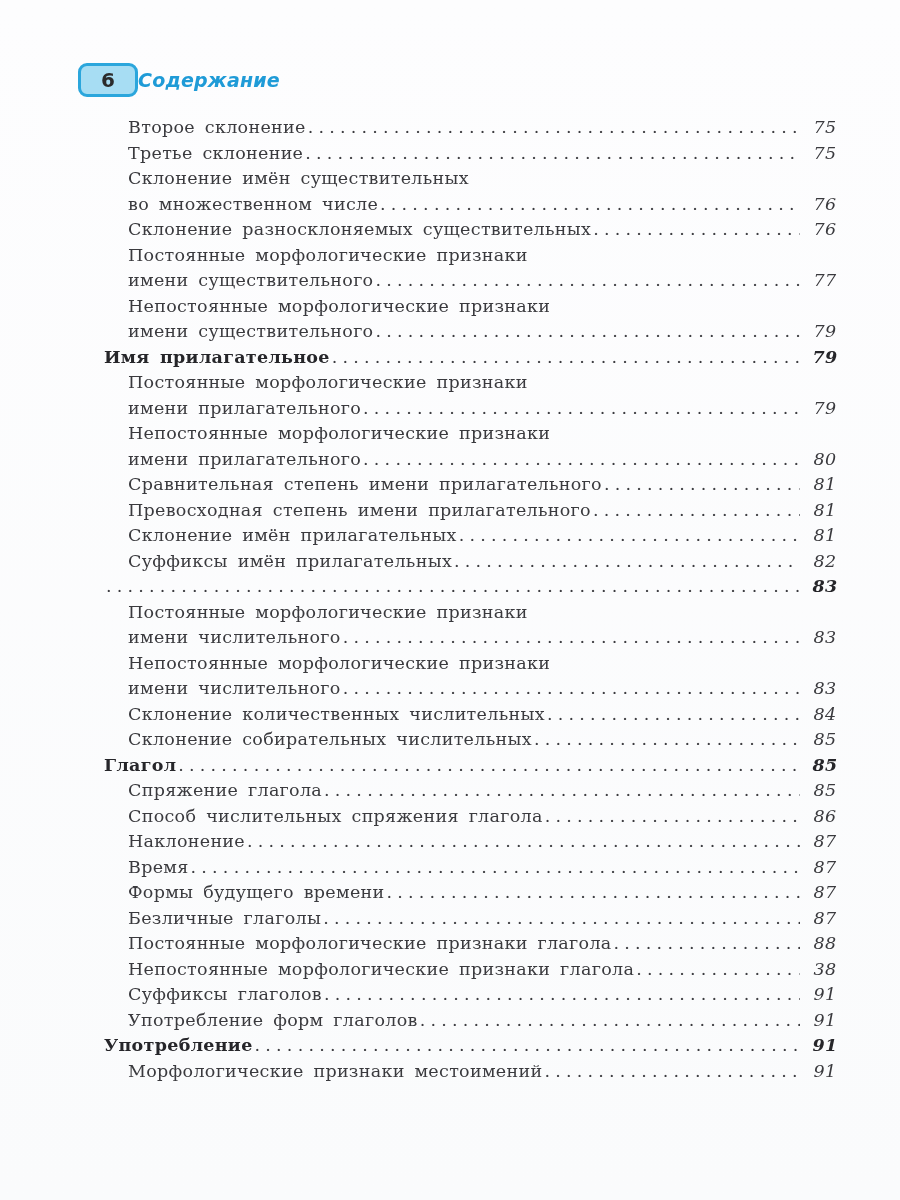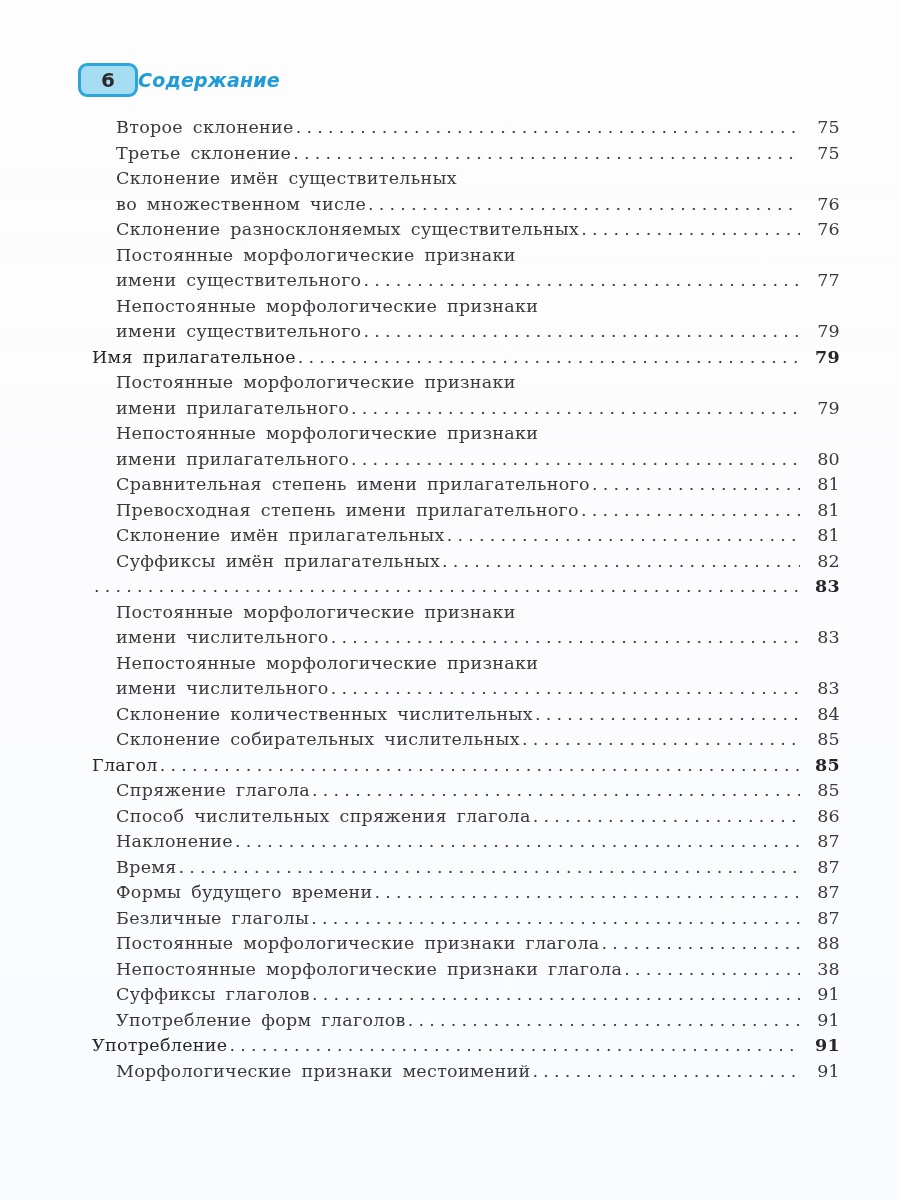--- a/index.html
+++ b/index.html
@@ -60,26 +60,27 @@
     }
     .toc-line {
       height: 25.5px;
       line-height: 25.5px;
       font-size: 17.5px;
       display: flex;
       align-items: baseline;
       white-space: nowrap;
       word-spacing: 4px;
       letter-spacing: 0.3px;
+      margin-left: 12px;
     }
     .toc-line.sub {
       padding-left: 24px;
     }
     .toc-line.bold .toc-text {
-      font-weight: normal;
+      font-weight: bold;
       color: #26262a;
     }
     .toc-line.bold .toc-page {
       font-weight: bold;
       color: #26262a;
     }
     .toc-text {
       flex: 0 0 auto;
     }
     .toc-dots {
@@ -87,22 +88,23 @@
       overflow: hidden;
       margin: 0 10px 0 2px;
       letter-spacing: 5.2px;
       color: #3a3a3e;
     }
     .toc-dots::before {
       content: "..............................................................................................................................";
     }
     .toc-page {
       flex: 0 0 30px;
-      text-align: right;
+      text-align: center;
       color: #3a3a3e;
+      font-style: italic;
     }
     .toc-line.nodots .toc-dots::before {
       content: "";
     }
     .toc-line.nodots .toc-page {
       visibility: hidden;
     }
   </style>
 </head>
 <body>

